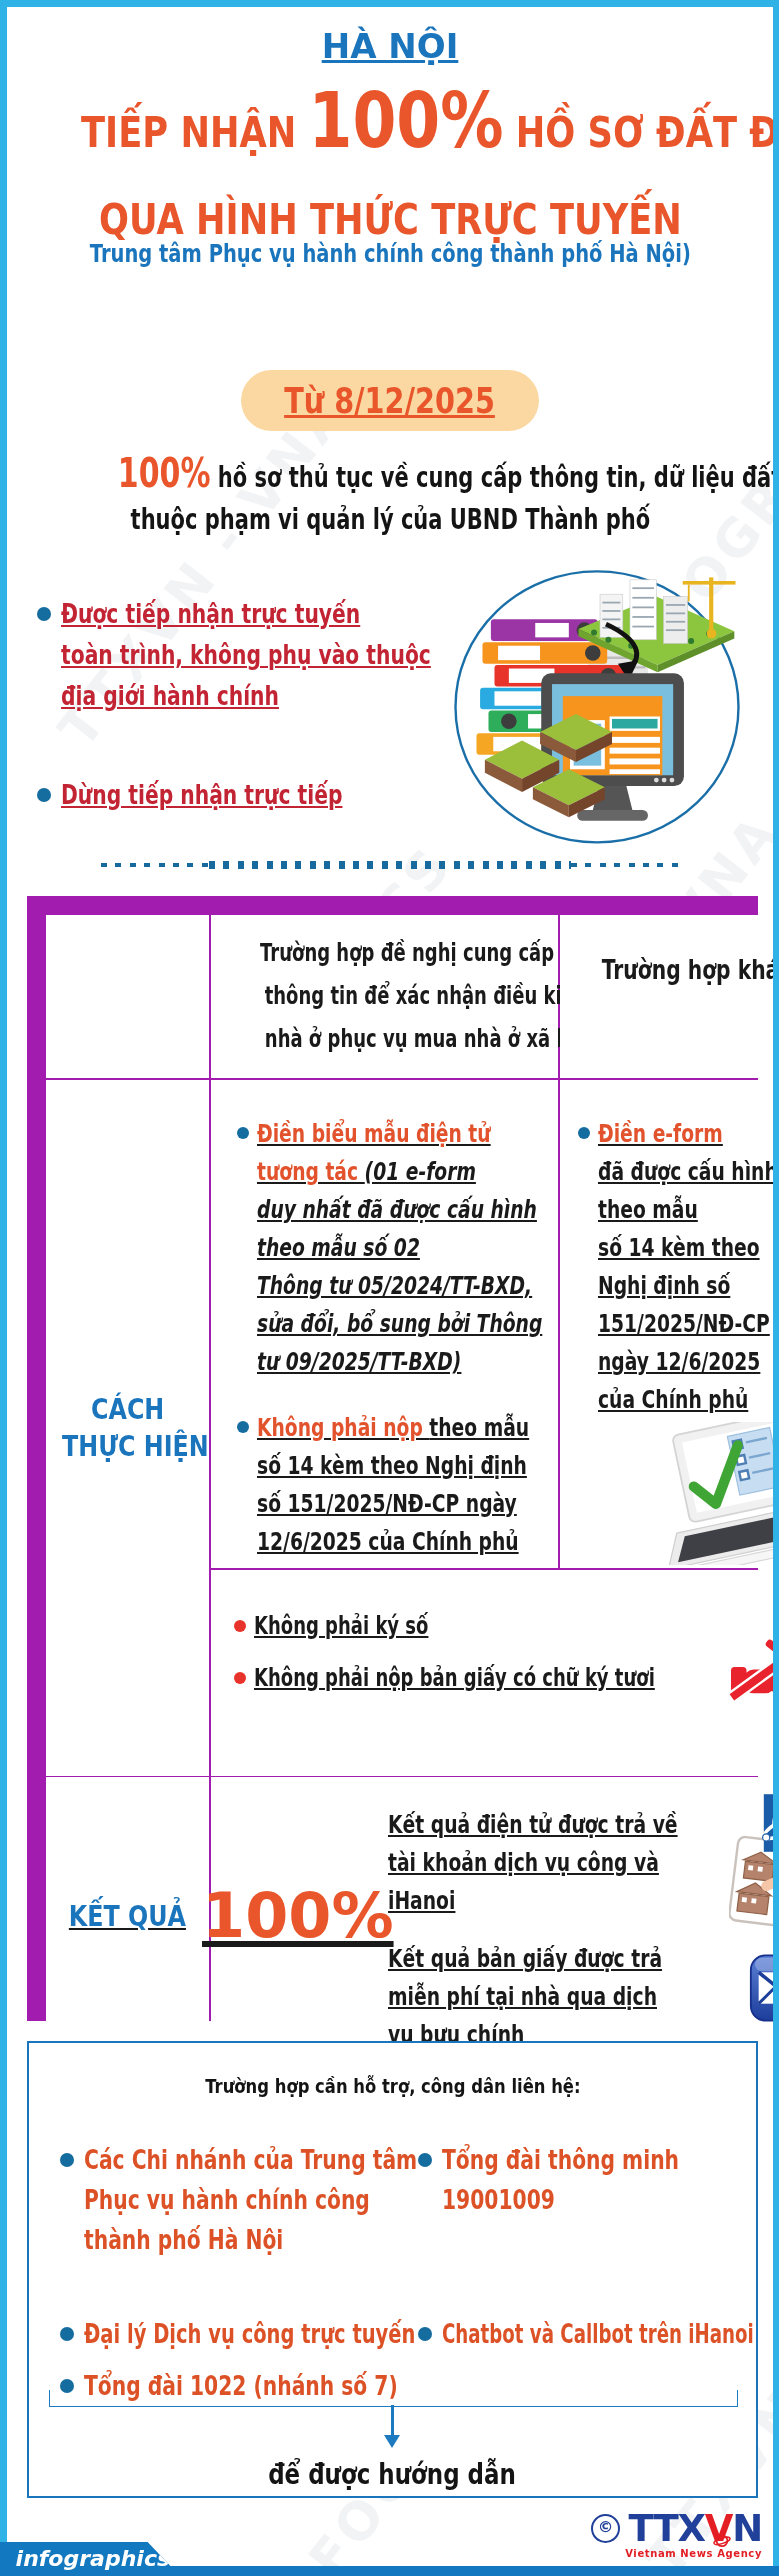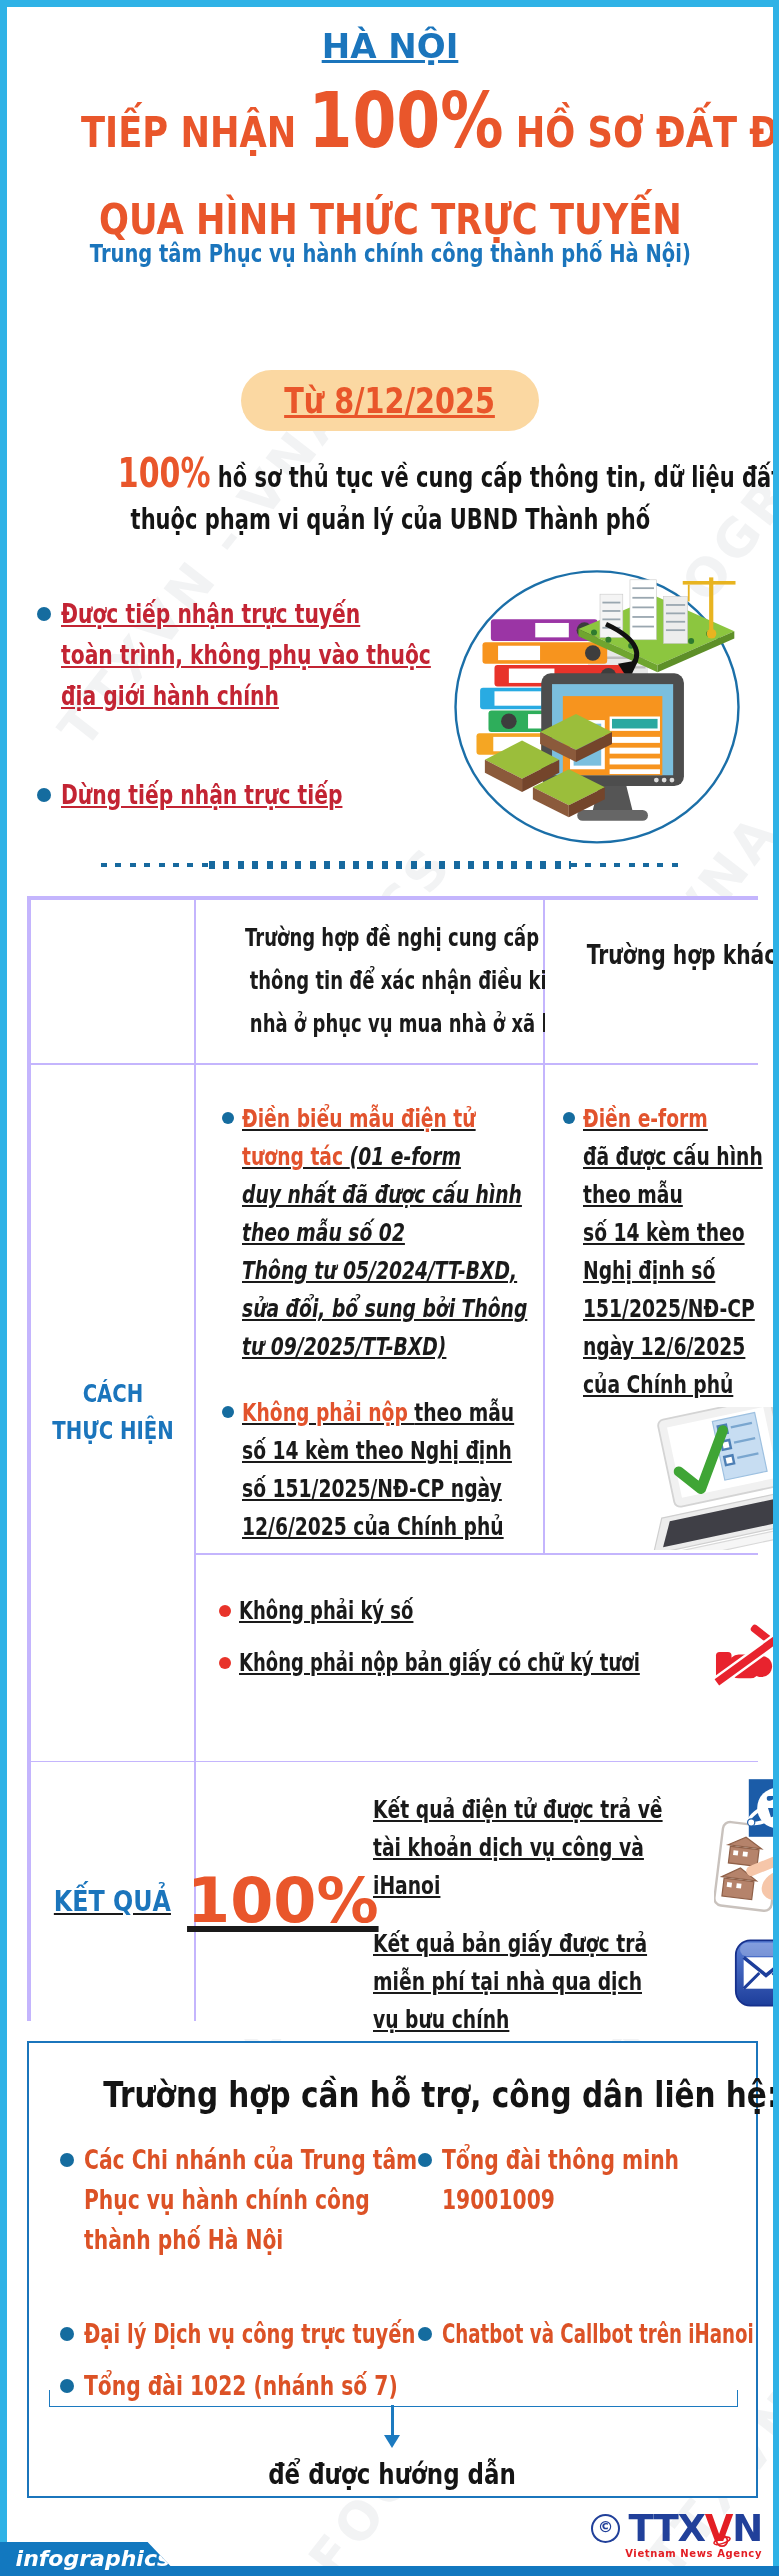--- a/index.html
+++ b/index.html
@@ -37,45 +37,45 @@
   .bd.sm{width:12px;height:12px;margin:12px 8.4px 0 0;}
   .bd.red{background:#E8332A;}
 
   #illus{top:569px;left:451px;width:298px;height:277px;}
 
   #dashes{top:861px;left:101px;width:578px;display:flex;align-items:center;}
   #dashes i{display:block;background-image:repeating-linear-gradient(90deg,#17699E 0 6px,transparent 6px 14.4px);}
   #dashes .d1{height:4.2px;width:108px;} #dashes .d2{height:7.8px;flex:1;} 
 
   
-  #tbl{top:896px;left:27px;width:731px;height:1125px;background:#c4b5fd;display:grid;
+  #tbl{top:896px;left:27px;width:731px;height:1125px;background:#a21caf;display:grid;
        grid-template-columns:163px 347px 1fr;grid-template-rows:163px 488px 206px 1fr;
-       gap:1.8px;padding:4px;box-sizing:border-box;}
+       gap:1.8px;padding:19px;box-sizing:border-box;}
   .cell{background:#fff;position:relative;box-sizing:border-box;}
   #c-blank{grid-area:1/1;}
   #c-h1{grid-area:1/2;display:flex;flex-direction:column;justify-content:center;font-size:24px;line-height:43px;}
   #c-h2{grid-area:1/3;padding-top:40px;font-size:26px;}
   #c-method{grid-area:2/1/4/2;display:flex;flex-direction:column;justify-content:center;
-            color:#1B75BC;font-size:24px;line-height:37px;}
+            color:#1B75BC;font-size:29px;line-height:37px;}
   #c-case1{grid-area:2/2;padding:35px 10.8px 0 26px;font-size:24px;line-height:38px;}
   #c-case2{grid-area:2/3;padding:35px 4.8px 0 18px;font-size:24px;line-height:38px;}
   #c-common{grid-area:3/2/4/4;padding:38px 120px 0 23px;font-size:24px;line-height:37px;}
   #c-common .pt+.pt{margin-top:15px;}
   #c-rlabel{grid-area:4/1;display:flex;align-items:center;justify-content:center;color:#1B75BC;font-size:29px;}
   #c-result{grid-area:4/2/5/4;display:flex;align-items:stretch;}
   .hl{color:#E2532D;}
   .it{font-style:italic;font-weight:bold;}
   #rpct{flex:none;width:174px;display:flex;align-items:center;justify-content:center;color:#E9562B;font-size:62px;}
   #rtxt{padding:29px 114px 0 3.6px;font-size:25px;line-height:38px;}
   #rtxt .g{margin-top:20px;}
   .cell-icon{position:absolute;}
 
   
   #sup{top:2041px;left:27px;width:731px;height:457px;border:2.4px solid #1B75BC;box-sizing:border-box;background:#fff;}
-  #sup .title{position:absolute;top:31px;left:0;width:100%;text-align:center;font-size:36px;color:#141414;}
+  #sup .title{position:absolute;top:31px;left:0;width:100%;text-align:center;font-size:20px;color:#141414;}
   .sitem{position:absolute;display:flex;align-items:flex-start;color:#DC5226;font-size:26px;line-height:40px;}
   #si0{left:31px;top:97px;} #si1{left:389px;top:97px;}
   #si2{left:31px;top:271px;} #si3{left:389px;top:271px;}
   #si4{left:31px;top:323px;}
   #bracket{position:absolute;left:20.4px;right:18px;top:347px;height:15.6px;
            border-left:1.8px solid #1C7AC0;border-right:1.8px solid #1C7AC0;border-bottom:1.8px solid #1C7AC0;}
   #astem{position:absolute;left:50%;top:362px;width:2.4px;height:31px;background:#1C7AC0;margin-left:-1.2px;}
   #ahead{position:absolute;left:50%;top:392px;margin-left:-8.4px;width:0;height:0;
          border-left:8.4px solid transparent;border-right:8.4px solid transparent;border-top:13px solid #1C7AC0;}
   #sup .note{position:absolute;top:415px;left:0;width:100%;text-align:center;font-size:28px;color:#141414;}

